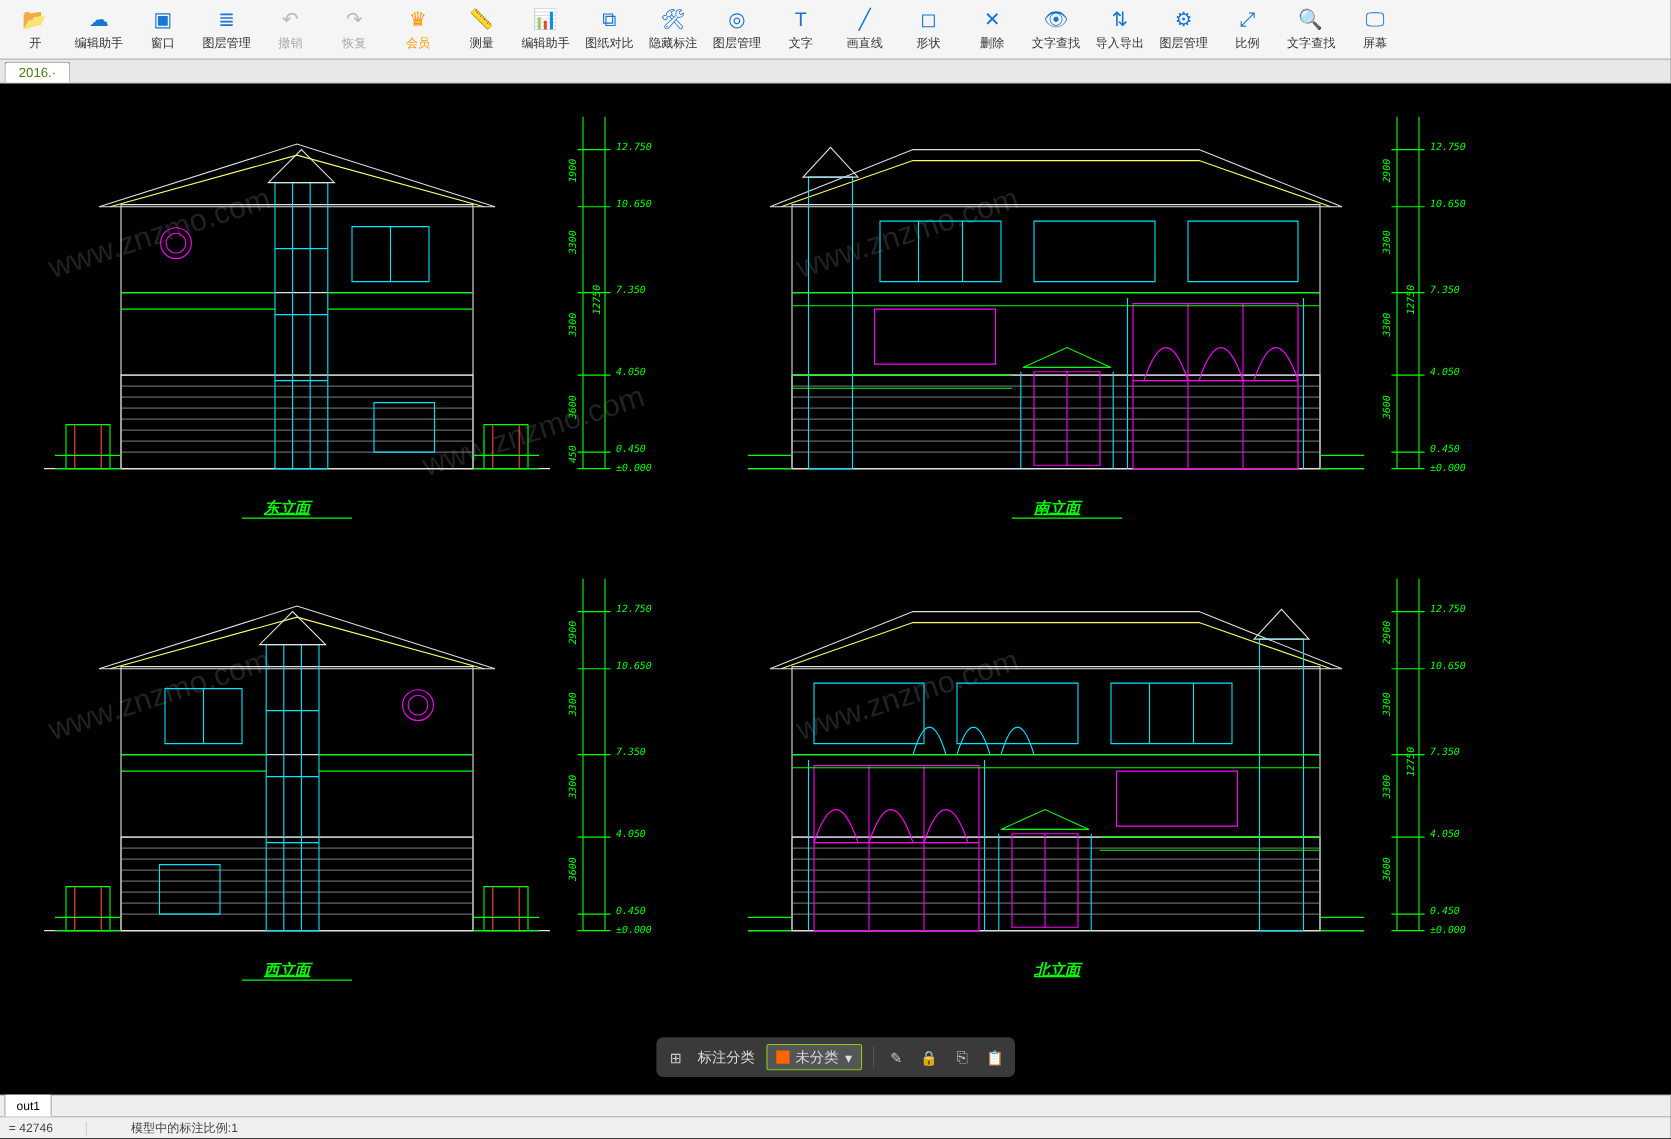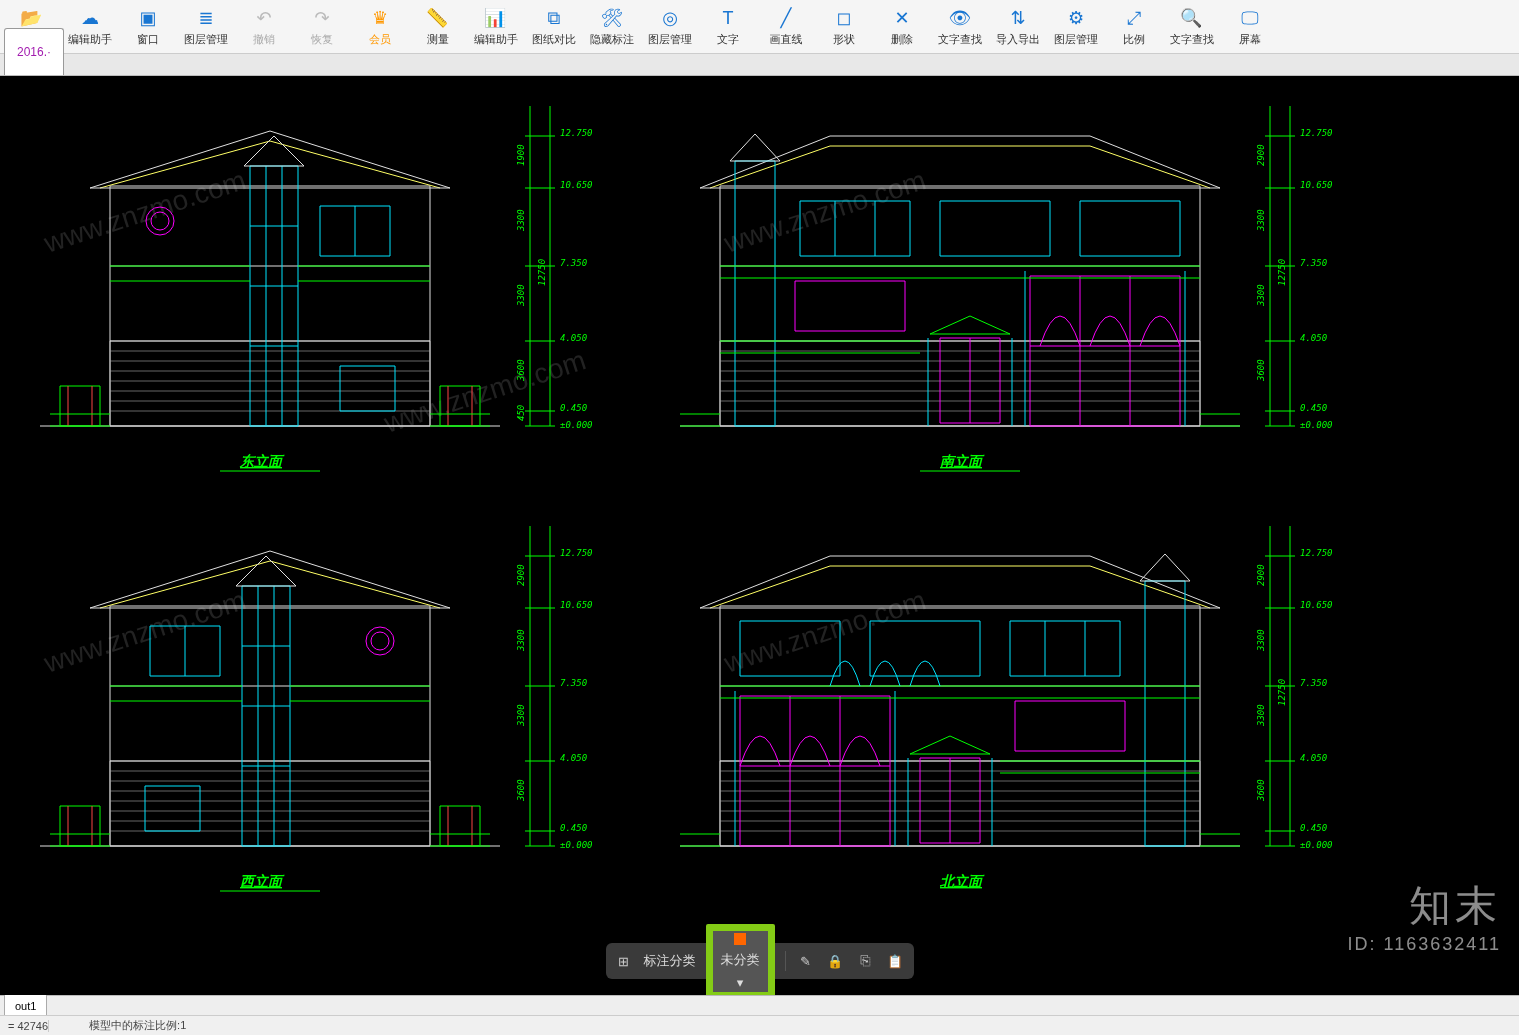--- a/index.html
+++ b/index.html
@@ -35,22 +35,22 @@
 
 
 .tabbar {
   height: 22px; background: #e8e8e8;
   border-bottom: 1px solid #bbb;
   display: flex; align-items: flex-end;
   padding-left: 4px;
 }
 .tab {
   background: #fff; border: 1px solid #999;
-  border-bottom: none; padding: 16px 12px;
-  font-size: 12px; color: #a21caf;
+  border-bottom: none; padding: 2px 12px;
+  font-size: 12px; color: #4d7c0f;
   border-radius: 3px 3px 0 0;
 }
 
 
 .canvas {
   flex: 1; background: #000; position: relative;
   overflow: hidden;
 }
 .watermark {
   position: absolute; color: #222; font-size: 28px;
@@ -71,23 +71,23 @@
   height: 36px; display: flex; align-items: center;
   padding: 0 8px; gap: 10px; color: #ddd;
   font-size: 13px;
 }
 .anno-bar .ico {
   width: 20px; height: 20px; display: flex;
   align-items: center; justify-content: center;
   cursor: pointer; color: #ccc;
 }
 .anno-tag {
-  background: #555; border: 7px solid #84cc16;
+  background: #555; border: 1px solid #84cc16;
   padding: 2px 8px; display: flex; align-items: center;
-  gap: 6px; border-radius: 2px; flex-direction: column;
+  gap: 6px; border-radius: 2px;
 }
 .anno-tag .sw { width: 12px; height: 12px; background: #ff6600; }
 .anno-sep { width: 1px; height: 20px; background: #555; }
 
 
 .bottom-tabs {
   height: 20px; background: #eee;
   border-top: 1px solid #bbb;
   display: flex; align-items: center;
   padding-left: 4px; font-size: 11px;
@@ -98,21 +98,21 @@
 }
 
 
 .status {
   height: 20px; background: #f0f0f0;
   border-top: 1px solid #ccc;
   display: flex; align-items: center;
   font-size: 11px; color: #444;
   padding: 0 8px; gap: 40px;
 }
-.status .cell { border-right: 1px solid #ccc; }
+.status .cell { border-right: 1px solid #ccc; padding-right: 30px; }
 
 
 .brand {
   position: absolute; right: 18px; bottom: 40px;
   color: rgba(255,255,255,0.55); text-align: right;
   pointer-events: none;
 }
 .brand .bn { font-size: 42px; font-weight: 300; letter-spacing: 4px; }
 .brand .bid { font-size: 18px; letter-spacing: 2px; }
 
@@ -484,24 +484,20 @@
       <span>未分类</span>
       <span>▾</span>
     </div>
     <span class="anno-sep"></span>
     <span class="ico">✎</span>
     <span class="ico">🔒</span>
     <span class="ico">⎘</span>
     <span class="ico">📋</span>
   </div>
 
-  <div class="brand">
-    <div class="bn">知末</div>
-    <div class="bid">ID: 1163632411</div>
-  </div>
 </div>
 
 <div class="bottom-tabs">
   <div class="bt">out1</div>
 </div>
 
 <div class="status">
   <span class="cell">= 42746</span>
   <span>模型中的标注比例:1</span>
 </div>

